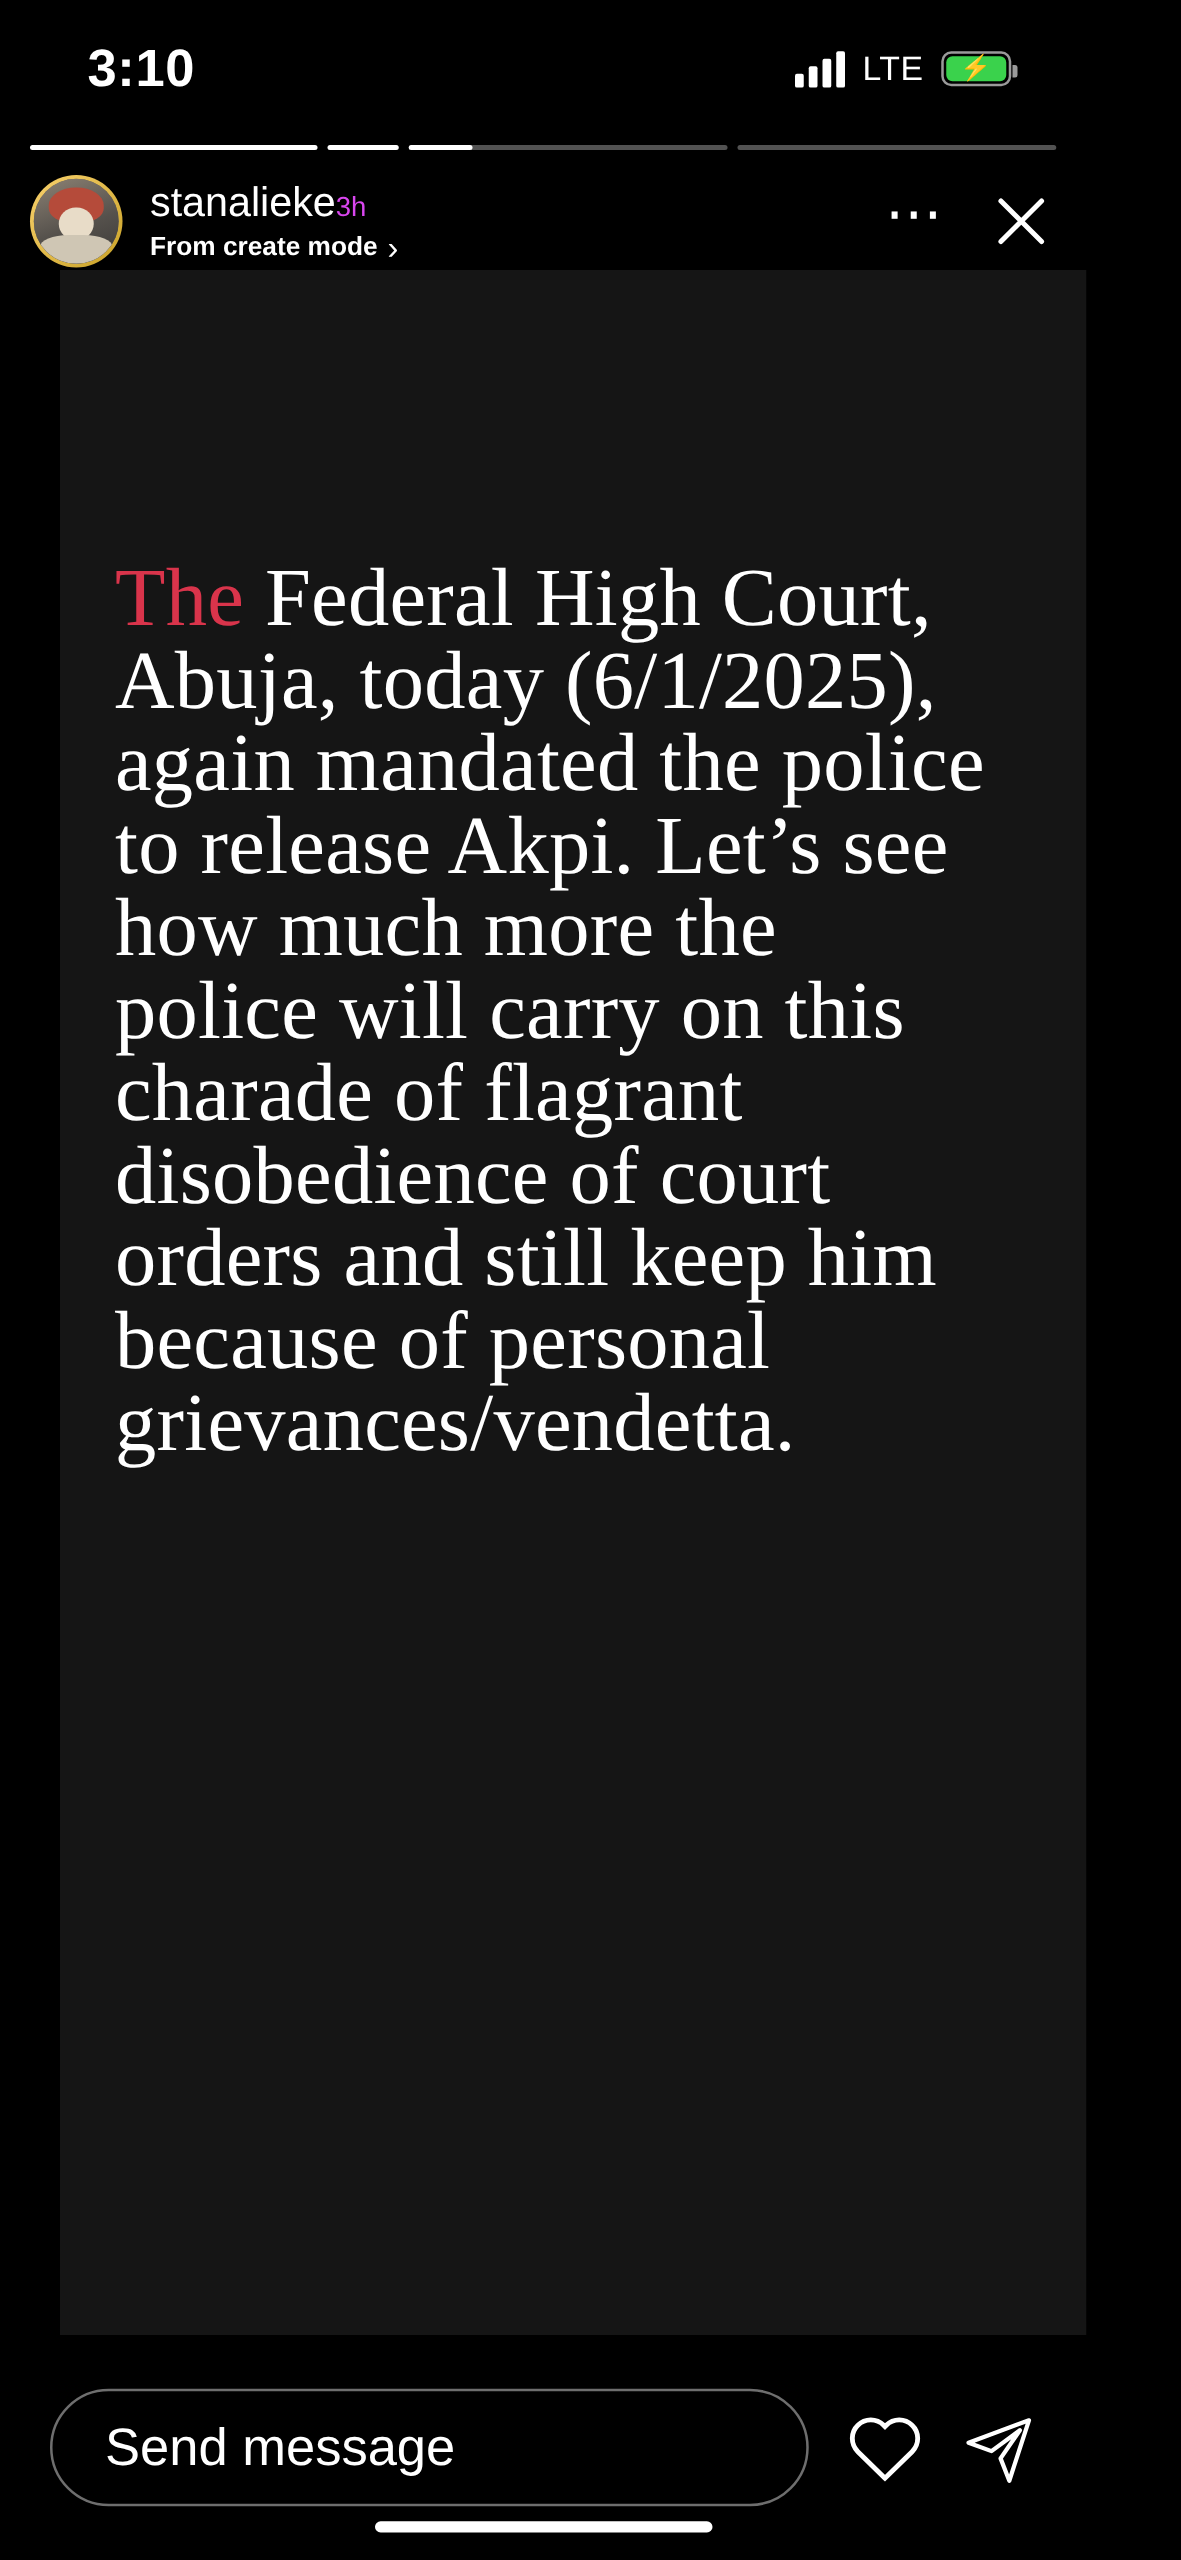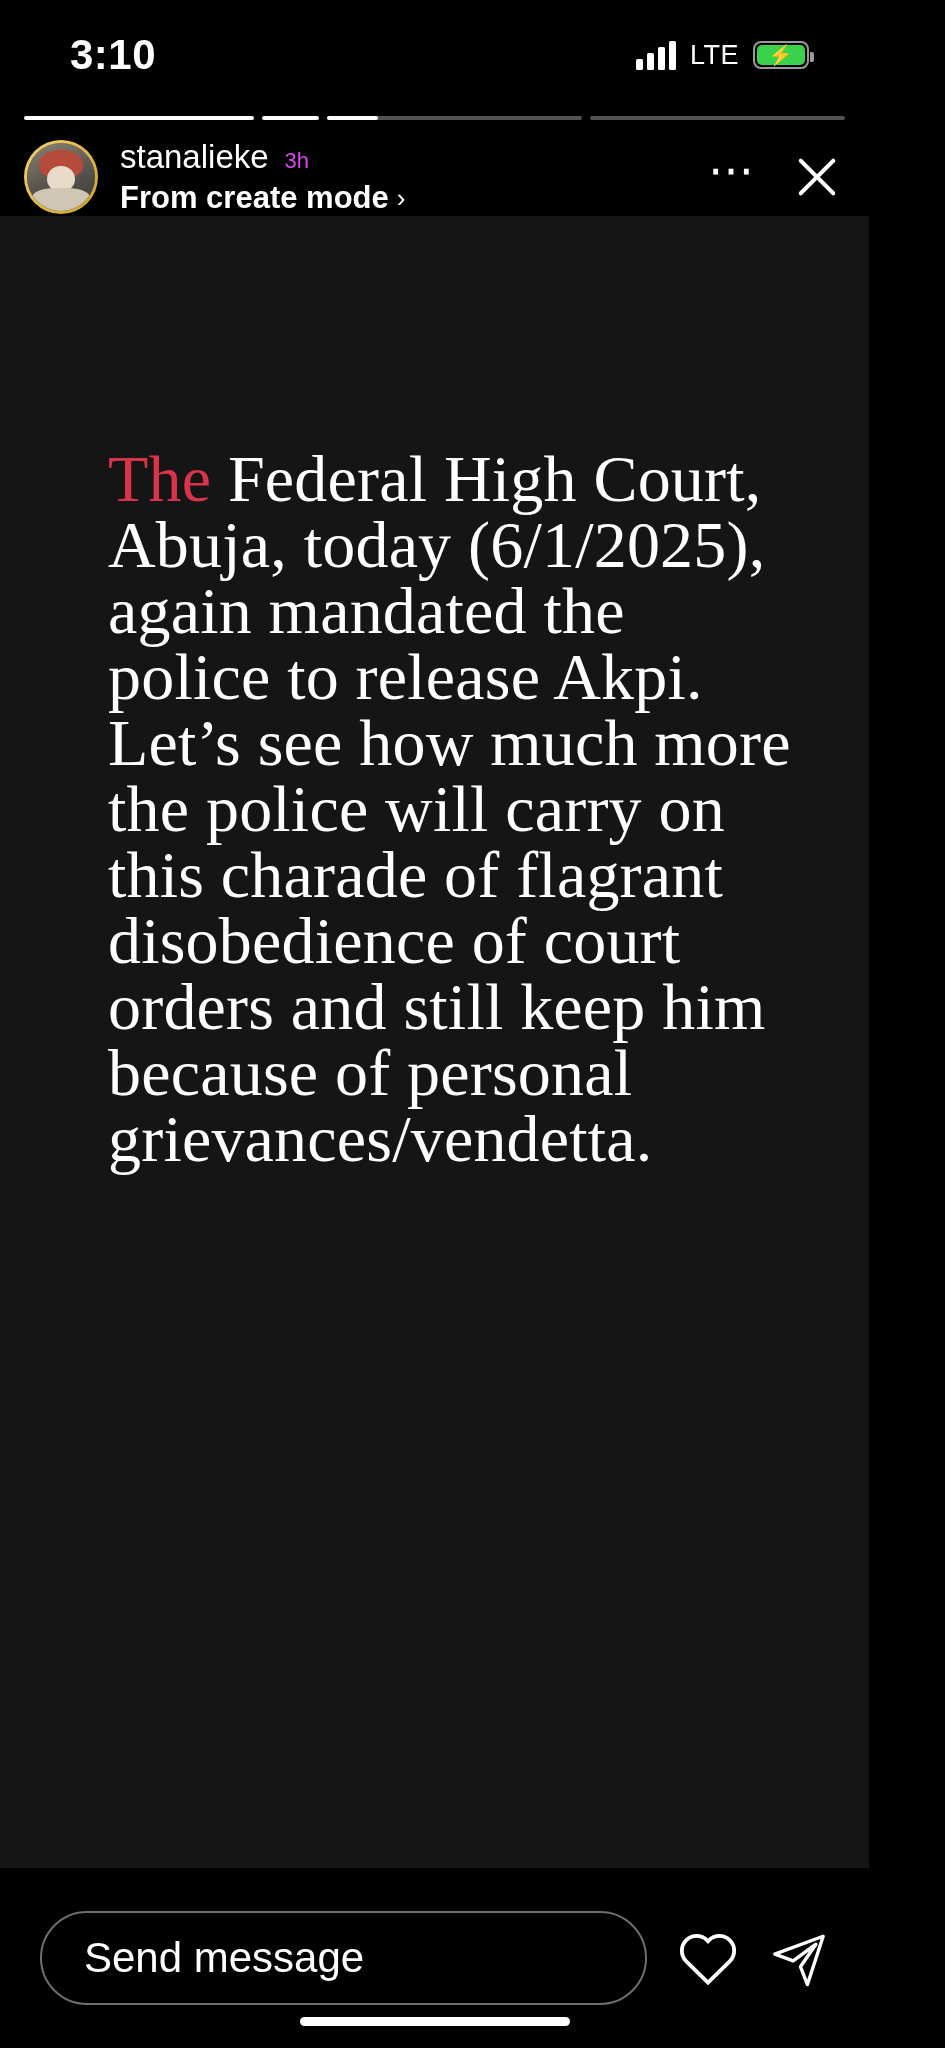--- a/index.html
+++ b/index.html
@@ -151,39 +151,38 @@
   .header-text {
     margin-left: 22px;
     display: flex;
     flex-direction: column;
     justify-content: center;
     gap: 4px;
   }
   .name-row {
     display: flex;
     align-items: baseline;
-    gap: 16px;
   }
   .username {
     color: #fff;
     font-size: 33px;
     font-weight: 400;
   }
   .timestamp {
     color: #d946ef;
     font-size: 22px;
   }
   .createmode-row {
     display: flex;
     align-items: center;
     gap: 8px;
   }
   .createmode {
     color: #fff;
-    font-size: 31px;
+    font-size: 21px;
     font-weight: 700;
   }
   .chev { color:#fff; font-size: 26px; line-height:1; }
 
   .header-actions {
     margin-left: auto;
     display: flex;
     align-items: center;
     gap: 36px;
   }
@@ -208,21 +207,22 @@
     border-radius: 2px;
   }
   .close-x::before { transform: translate(-50%,-50%) rotate(45deg); }
   .close-x::after  { transform: translate(-50%,-50%) rotate(-45deg); }
 
   
   .story-body {
     flex: 1 1 auto;
     position: relative;
     background: #151515;
-    padding: 230px 70px 0 108px;
+    padding: 230px 70px 0 44px;
+    margin-left: 48px;
   }
   .story-text {
     color: #fff;
     font-family: "Liberation Serif", "DejaVu Serif", serif;
     font-size: 66px;
     line-height: 1.0;
     letter-spacing: 0.2px;
   }
   .story-text .accent { color: #d9344b; }
 

